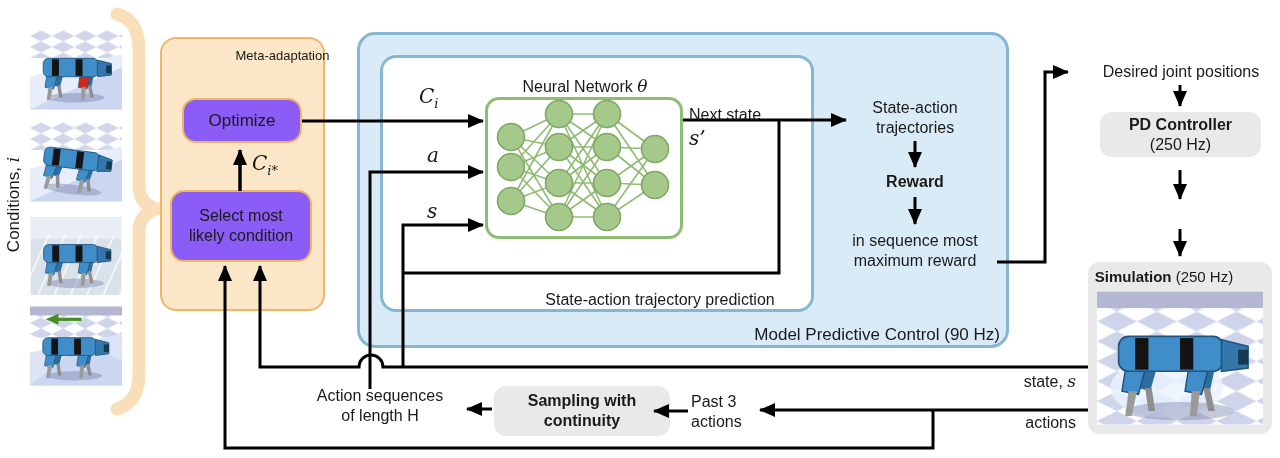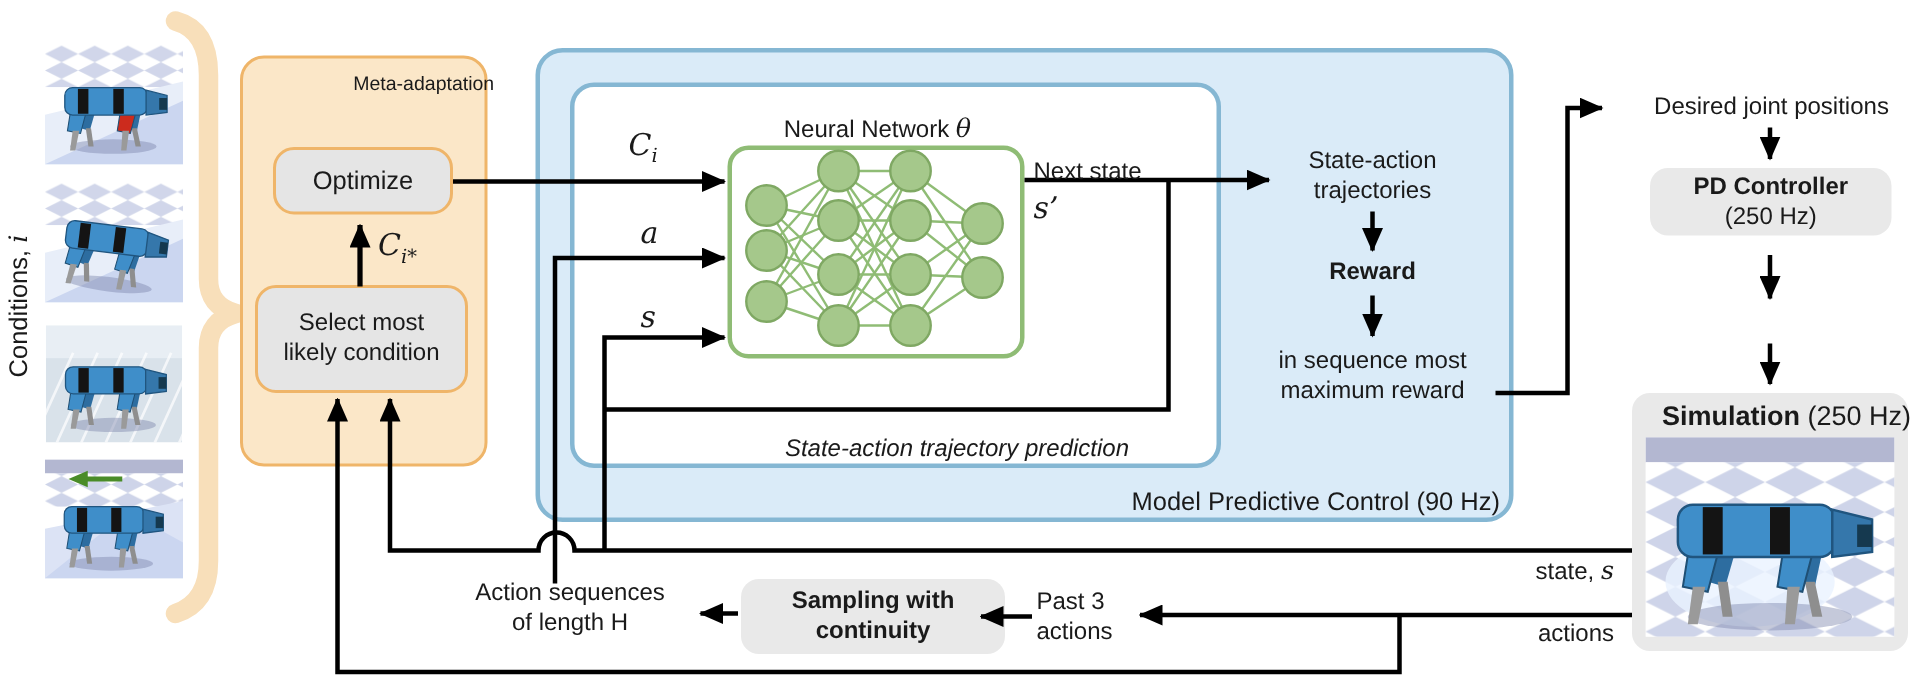--- a/index.html
+++ b/index.html
@@ -7,21 +7,21 @@
           font-family:"Liberation Sans",sans-serif;color:#1a1a1a;}
   .abs{position:absolute;}
   .lbl{font-size:16px;line-height:20px;white-space:nowrap;}
   .center{text-align:center;}
   .right{text-align:right;}
   .bold{font-weight:bold;}
   .math{font-family:"DejaVu Serif",serif;font-style:italic;font-size:20px;}
   .math sub{font-size:13px;font-style:italic;}
   .box{position:absolute;box-sizing:border-box;border-radius:16px;}
   .orange-box{background:#FBE7C8;border:2.5px solid #EFB569;}
-  .white-orange{background:#e5e5e5;border:2.5px solid #EFB569;border-radius:14px;}
+  .white-orange{background:#8b5cf6;border:2.5px solid #EFB569;border-radius:14px;}
   .blue-box{background:#DAEBF8;border:3px solid #85B7D3;border-radius:18px;}
   .white-blue{background:#fff;border:3px solid #85B7D3;}
   .green-box{background:#fff;border:3px solid #8FBC75;border-radius:14px;}
   .gray-box{background:#E9E9E9;border-radius:12px;}
   .flexc{display:flex;align-items:center;justify-content:center;flex-direction:column;}
   #overlay{position:absolute;left:0;top:0;z-index:6;pointer-events:none;}
   .txt{z-index:7;}
   .thumb{position:absolute;left:30px;width:92px;z-index:2;}
   .thumb svg{display:block;width:100%;height:100%;}
   .rot{transform:rotate(-90deg);}
@@ -173,21 +173,21 @@
     <span class="lbl">likely condition</span>
   </div>
   <div class="abs math txt" style="left:252px;top:151px;">
     <span>C</span><sub>i*</sub>
   </div>
 
   <div class="box blue-box" style="left:357px;top:32px;width:652px;height:316px;z-index:2;"></div>
   <div class="abs lbl right txt" style="left:600px;top:325px;width:400px;font-size:17px;">Model Predictive Control (90 Hz)</div>
 
   <div class="box white-blue" style="left:380px;top:55px;width:434px;height:257px;z-index:3;"></div>
-  <div class="abs lbl center txt" style="left:488px;top:290px;width:300px;font-style:italic;">State-action trajectory prediction</div>
+  <div class="abs lbl center txt" style="left:510px;top:290px;width:300px;">State-action trajectory prediction</div>
 
   <div class="abs lbl center txt" style="left:470px;top:76px;width:230px;">
     <span>Neural Network</span>
     <span class="math" style="font-size:17px;">θ</span>
   </div>
   <div class="box green-box" style="left:485px;top:97px;width:198px;height:142px;z-index:4;"></div>
   <svg class="abs" style="left:485px;top:97px;z-index:5;" width="198" height="142" viewBox="0 0 198 142">
     <g stroke="#8FBC75" stroke-width="1.6">
       <g id="nnlines">
           <line x1="26" y1="40" x2="74" y2="17"></line>
@@ -263,21 +263,21 @@
     <div>maximum reward</div>
   </div>
 
   <div class="abs lbl center txt" style="left:1085px;top:62px;width:192px;">Desired joint positions</div>
   <div class="box gray-box flexc" style="left:1100px;top:112px;width:161px;height:45px;z-index:3;">
     <span class="lbl bold">PD Controller</span>
     <span class="lbl">(250 Hz)</span>
   </div>
 
   <div class="box gray-box" style="left:1088px;top:262px;width:184px;height:172px;z-index:3;"></div>
-  <div class="abs lbl center txt" style="left:1088px;top:267px;width:152px;font-size:18px;margin-left:20px;">
+  <div class="abs lbl center txt" style="left:1088px;top:267px;width:152px;font-size:15px;">
     <b>Simulation</b><span> (250 Hz)</span>
   </div>
   <div class="abs" style="left:1097px;top:290px;width:166px;height:136px;z-index:4;">
       <svg viewBox="0 0 100 80" style="width: 100%; height: 100%; display: block;">
         <defs>
           <pattern id="chk4" width="24" height="12" patternUnits="userSpaceOnUse">
         <rect width="24" height="12" fill="#ffffff"></rect>
         <polygon points="12,0 24,6 12,12 0,6" fill="#C9CFE6"></polygon>
           </pattern>
         </defs>

